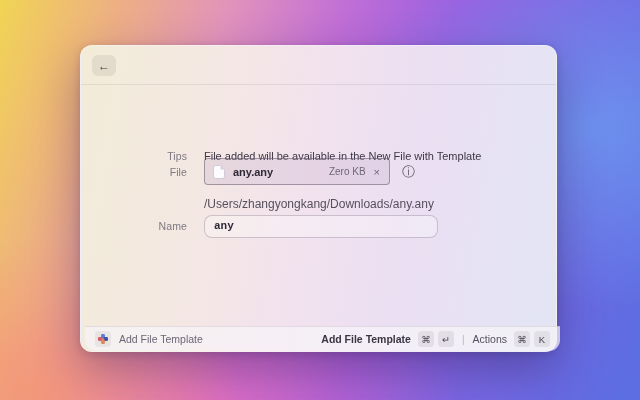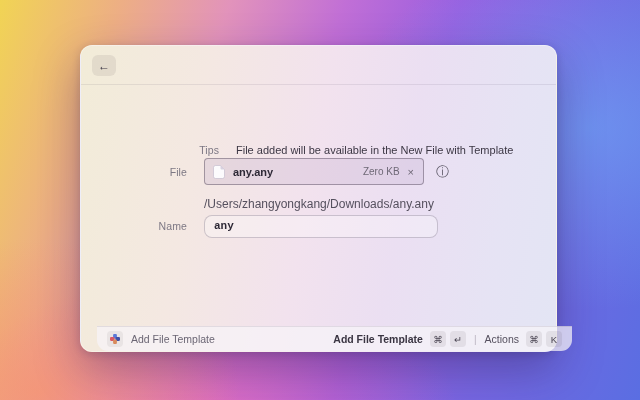--- a/index.html
+++ b/index.html
@@ -35,26 +35,26 @@
     background: rgba(70,60,85,0.10);
   }
 
   .row { position: absolute; display: flex; align-items: center; width: 100%; }
   .row-label {
     width: 106px; text-align: right; flex: none;
     font-size: 10.5px; color: #7d7884; letter-spacing: .1px;
   }
   .row-field { margin-left: 17px; display: flex; align-items: center; justify-content: flex-end; }
 
-  .row-tips  { top: 96px; height: 16px; padding-left: 32px; }
+  .row-tips  { top: 102px; height: 16px; }
   .tips-text { font-size: 11px; color: #3c3744; }
 
   .row-file  { top: 112px; height: 27px; }
   .file-chip {
-    width: 220px; height: 27px; border-radius: 4px;
+    width: 186px; height: 27px; border-radius: 4px;
     border: 1px solid rgba(75,65,85,0.45);
     background: rgba(180,160,195,0.22);
     display: flex; align-items: center; padding: 0 9px 0 8px;
   }
   .doc-icon { width: 12px; height: 14px; flex: none; display: block; }
   .chip-name { margin-left: 8px; font-size: 11px; font-weight: 700; color: #2e2936; flex: 1 1 auto; }
   .chip-size { font-size: 10px; color: #6e6876; margin-right: 8px; }
   .chip-remove { font-size: 11px; color: #6e6876; cursor: default; }
   .info-icon { margin-left: 12px; font-size: 13px; color: #5f5a68; line-height: 1; }
 
@@ -64,21 +64,21 @@
   .row-name  { top: 168px; height: 24px; }
   .name-input {
     width: 234px; height: 23px; border-radius: 8px;
     border: 1px solid rgba(90,80,105,0.28);
     background: rgba(255,255,255,0.30);
     padding: 0 9px; font-size: 11px; font-weight: 600; color: #2e2936;
     font-family: Liberation Mono, monospace; outline: none;
   }
 
   .footer {
-    position: absolute; left: 16px; bottom: 0; width: 100%; height: 25px;
+    position: absolute; left: 4px; bottom: 0; width: 100%; height: 25px;
     border-top: 1px solid rgba(70,60,85,0.12);
     background: rgba(246,244,248,0.72);
     border-radius: 0 0 11px 11px;
     display: flex; align-items: center; padding: 0 10px;
   }
   .app-icon-box {
     width: 16px; height: 16px; border-radius: 4px; background: rgba(40,30,40,0.06);
     display: flex; align-items: center; justify-content: center; flex: none;
   }
   .footer-title { margin-left: 8px; font-size: 10.5px; color: #6b6674; }

